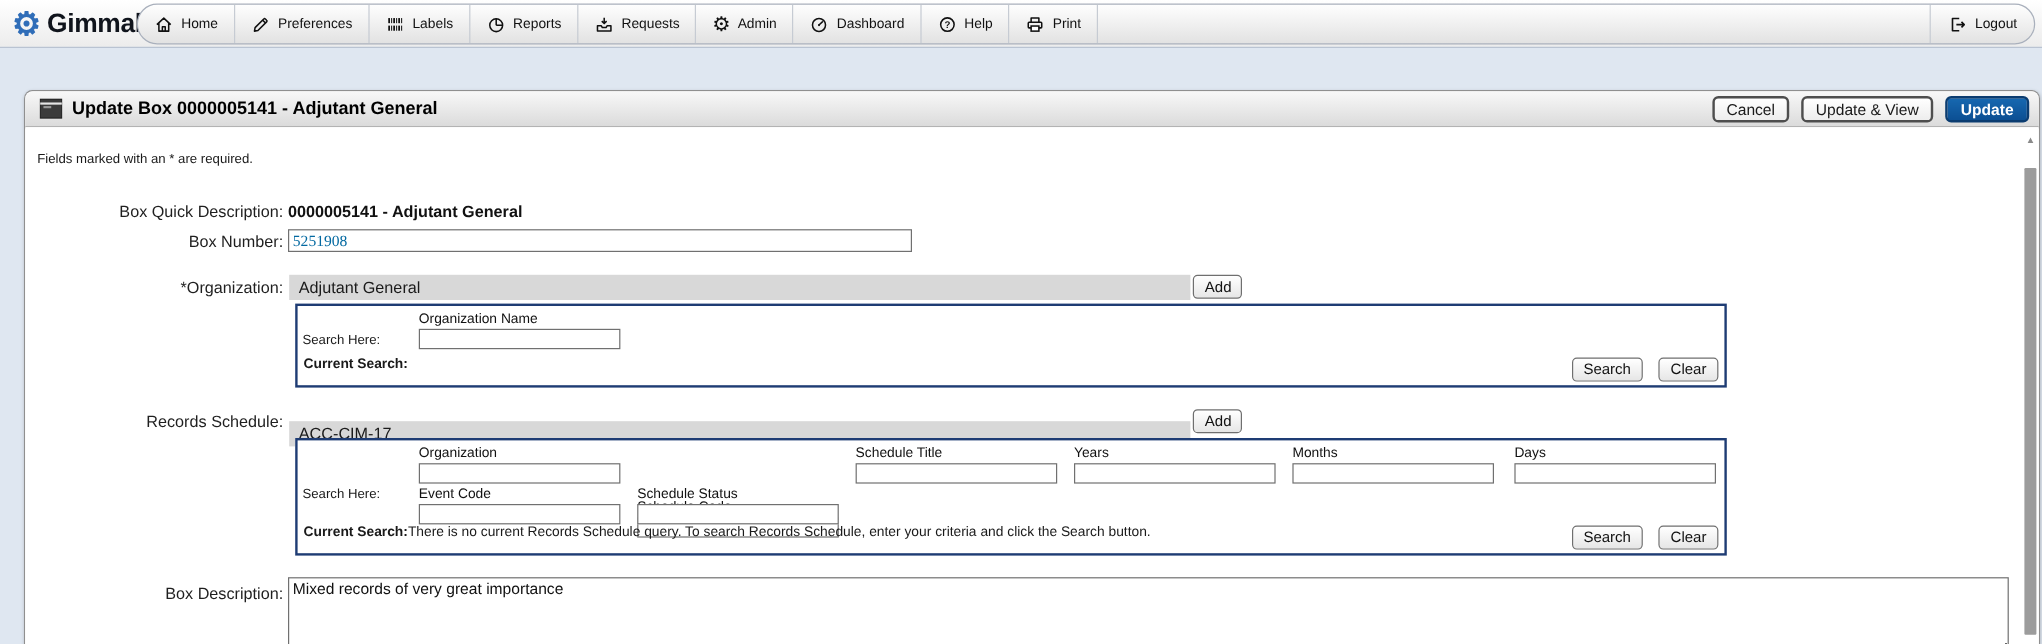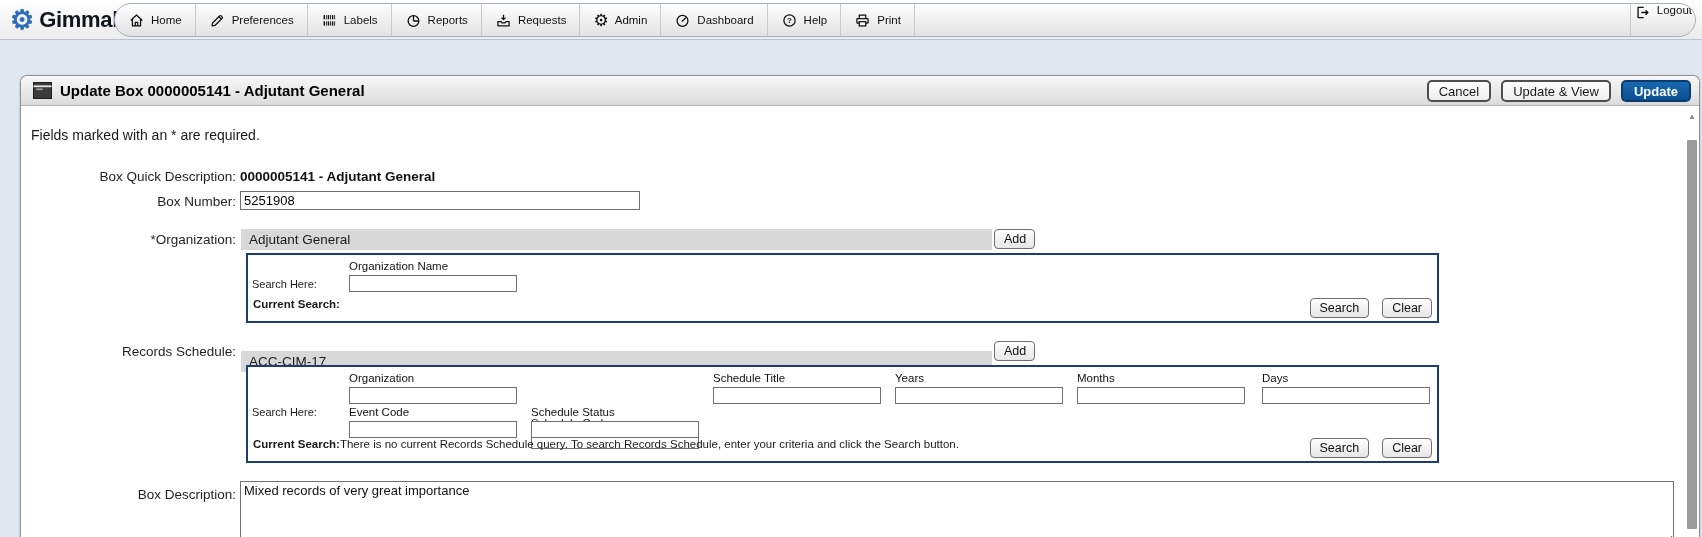--- a/index.html
+++ b/index.html
@@ -12,46 +12,46 @@
   .brand{position:absolute;left:10px;top:0;height:40px;display:flex;align-items:center;gap:5px}
   .brand-gear{font-size:27px;color:#2f6db8;line-height:1;font-weight:bold}
   .brand-name{font-size:22px;font-weight:bold;color:#10141c;letter-spacing:-.3px}
   .navbar{position:absolute;left:114px;right:6px;top:3px;height:34px;
           background:linear-gradient(#fefefe,#e2e2e2);border:1px solid #a9b0bc;border-radius:17px;
           display:flex;align-items:stretch;overflow:hidden}
   .nav-btn{display:flex;align-items:center;gap:6px;padding:0 13px;border-right:1px solid #c6cbd3;
            font-size:11.5px;color:#111;cursor:pointer;background:transparent}
   .nav-btn svg,.logout-btn svg{display:block}
   .glyph{line-height:1;color:#111}
-  .logout-btn{margin-left:auto;display:flex;align-items:flex-start;gap:6px;padding:0 3px;
+  .logout-btn{margin-left:auto;display:flex;align-items:center;gap:6px;padding:0 14px;
               border-left:1px solid #c6cbd3;font-size:11.5px;color:#111;cursor:pointer}
 
   
   .panel{position:absolute;left:20px;right:2px;top:75px;bottom:0;background:#fff;
          border:1px solid #8f8f8f;border-bottom:none;border-radius:7px 7px 0 0;
          box-shadow:0 1px 3px rgba(0,0,0,.18)}
   .panel-header{position:relative;height:30px;background:linear-gradient(#f8f8f8,#dbdbdb);
                 border-bottom:1px solid #b3b3b3;border-radius:7px 7px 0 0;
                 display:flex;align-items:center;padding-left:12px;gap:8px}
   .panel-title{font-size:15px;font-weight:bold;color:#000}
   .panel-actions{position:absolute;right:8px;top:4px;display:flex;gap:10px}
   .btn-plain{height:22px;padding:0 10px;background:linear-gradient(#fff,#ededed);
              border:2px solid #4e4e4e;border-radius:5px;font-size:13px;color:#1a1a1a;font-family:inherit;cursor:pointer}
   .btn-primary{height:22px;padding:0 11px;background:linear-gradient(#1768b0,#0c4f93);
              border:2px solid #0b3c70;border-radius:5px;font-size:13px;font-weight:bold;color:#fff;font-family:inherit;cursor:pointer}
 
   .panel-body{position:absolute;top:31px;left:0;right:0;bottom:0;background:#fff}
-  .note{position:absolute;left:10px;top:20px;font-size:14px;color:#1a1a1a}
+  .note{position:absolute;left:10px;top:20px;font-size:11px;color:#1a1a1a}
 
   .field-label{position:absolute;left:0;width:215px;text-align:right;font-size:13.5px;color:#1f1f1f;white-space:nowrap}
   .lbl-bqd{top:62px}
   .val-bqd{position:absolute;left:219px;top:62px;font-size:13.5px;font-weight:bold;color:#111}
   .lbl-boxnum{top:87px}
-  .inp-boxnum{position:absolute;left:219px;top:84px;width:400px;height:19px;
-              border:1px solid #707070;font-size:13px;padding:0 3px;font-family:Liberation Sans, sans-serif;color:#000000}
+  .inp-boxnum{position:absolute;left:219px;top:84px;width:520px;height:19px;
+              border:1px solid #707070;font-size:13px;padding:0 3px;font-family:Liberation Serif, serif;color:#0369a1}
   .lbl-org{top:125px}
   .lbl-rs{top:237px}
   .lbl-desc{top:380px}
 
   .value-bar{position:absolute;left:220px;width:751px;height:21px;background:#d8d8d8;
              font-size:13.5px;color:#1a1a1a;line-height:21px;padding-left:8px}
   .bar-org{top:122px}
   .bar-rs{top:244px}
   .btn-small{height:20px;padding:0 9px;background:linear-gradient(#ffffff,#e6e6e6);
              border:1px solid #6f6f6f;border-radius:4px;font-size:12.5px;color:#111;font-family:inherit;cursor:pointer}

